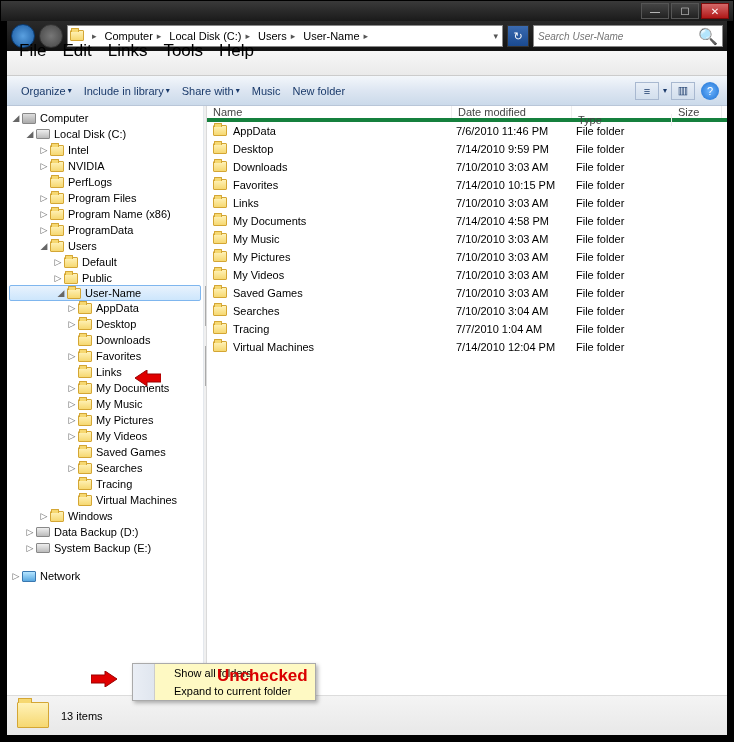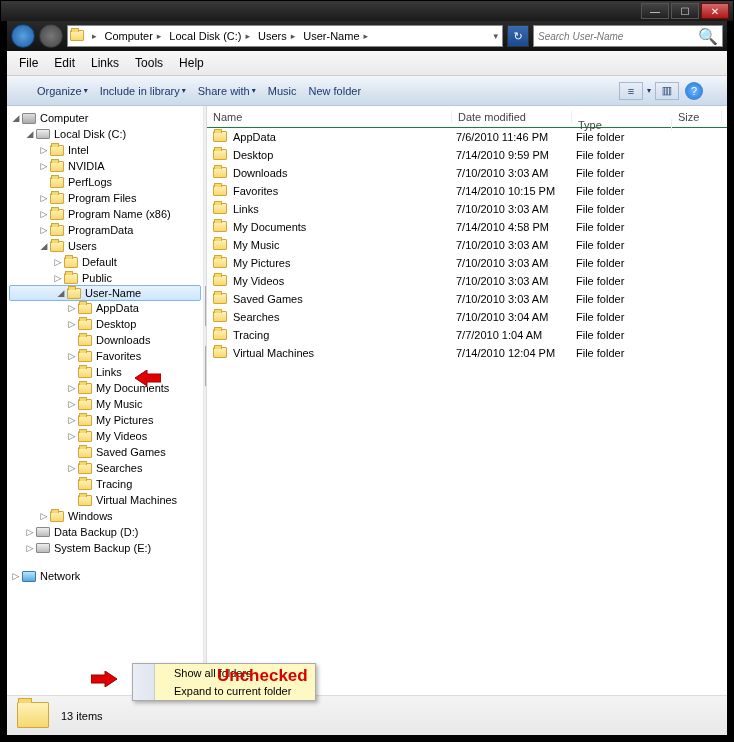--- a/index.html
+++ b/index.html
@@ -13,24 +13,24 @@
   .addrRow { display: flex; align-items: center; height: 30px; background: linear-gradient(#2a2a2a,#121212); padding: 0 4px; gap: 4px; }
   .navBtn { width: 24px; height: 24px; border-radius: 50%; background: radial-gradient(#5aa0e0,#1a5aa0); border: 1px solid #0a3a70; }
   .navBtn.fwd { background: radial-gradient(#777,#444); border-color:#333; }
   .addrBox { flex: 1; height: 22px; background: #fff; border: 1px solid #888; display: flex; align-items: center; font-size: 11px; }
   .addrSeg { display: flex; align-items: center; padding: 0 4px; height: 100%; }
   .addrSeg .chev { font-size: 9px; color: #555; padding-left: 4px; }
   .refreshBtn { width:22px; height:22px; background:linear-gradient(#3a6ab0,#1a4a90); border:1px solid #333; display:flex; align-items:center; justify-content:center; color:#fff; font-size:11px;}
   .searchBox { width: 190px; height: 22px; background: #fff; border: 1px solid #888; display: flex; align-items: center; padding: 0 4px; }
   .searchBox input { border: none; outline: none; width: 100%; font-size: 10px; font-style: italic; color: #888; background: transparent; }
 
-  .menuBar { height: 20px; background: linear-gradient(#f7f7f7,#eaeaea); border-bottom: 1px solid #ccc; display: flex; align-items: center; font-size: 12px; padding: 12px 4px; }
+  .menuBar { height: 20px; background: linear-gradient(#f7f7f7,#eaeaea); border-bottom: 1px solid #ccc; display: flex; align-items: flex-end; font-size: 17px; padding: 12px 4px; }
   .menuBar span { padding: 2px 8px; }
 
-  .toolBar { height: 30px; background: linear-gradient(#f3f7fb,#dde6f2,#cbdaea); border-bottom: 1px solid #b9c6d8; display: flex; align-items: center; font-size: 11px; padding: 0 24px; color: #1a3a6a; }
+  .toolBar { height: 30px; background: linear-gradient(#f3f7fb,#dde6f2,#cbdaea); border-bottom: 1px solid #b9c6d8; display: flex; align-items: center; font-size: 11px; padding: 0 8px; color: #1a3a6a; }
   .toolBtn { padding: 4px 6px; display: flex; align-items: center; gap: 2px; }
   .toolBtn .dd { font-size: 8px; }
   .toolRight { margin-left: auto; display: flex; align-items: center; gap: 2px; }
   .pane { width: 24px; height: 18px; border: 1px solid #a8b8d0; display: flex; align-items: center; justify-content: center; font-size: 11px; }
   .helpBtn { width: 18px; height: 18px; border-radius: 50%; background: radial-gradient(#6db5ff,#1b6ed0); color:#fff; font-size:11px; display:flex; align-items:center; justify-content:center; margin-left:4px;}
 
   .body { flex: 1; display: flex; overflow: hidden; position: relative; }
   .nav { width: 197px; border-right: 1px solid #e4e8ed; overflow-y: auto; font-size: 11px; padding: 4px 0; position:relative; }
   .splitter { width: 3px; background: #f0f0f0; border-right: 1px solid #dadada; position: relative; cursor: ew-resize; }
   .splitter::before { content:""; position:absolute; top:180px; left:1px; width:1px; height:40px; background:#aaa; box-shadow:0 60px 0 #aaa; }
@@ -39,21 +39,21 @@
   .treeRow .exp { width: 10px; font-size: 9px; color: #666; text-align:center;}
   .treeRow .ic { width: 16px; height: 14px; margin-right: 3px; display: flex; align-items:center; justify-content:center;}
   .treeRow.sel { background: linear-gradient(#e8f2fd,#cde6fc); border: 1px solid #7fb6ee; border-radius: 2px; margin: -1px 2px; }
   .folder { width: 14px; height: 11px; display: inline-block; background: linear-gradient(#fff2b8,#f6d871); border: 1px solid #d4a634; border-radius: 1px; position: relative;}
   .folder::before{content:"";position:absolute;top:-3px;left:0;width:6px;height:3px;background:#f6d871;border:1px solid #d4a634;border-bottom:none;border-radius:1px 1px 0 0;}
   .computer{width:14px;height:11px;background:linear-gradient(#ddd,#aaa);border:1px solid #888;border-radius:1px;}
   .drive{width:14px;height:10px;background:linear-gradient(#eee,#bbb);border:1px solid #888;border-radius:1px;}
   .network{width:14px;height:11px;background:linear-gradient(#b5e5ff,#5aa8e0);border:1px solid #3a78b0;border-radius:1px;}
 
   .list { flex: 1; font-size: 11px; overflow: hidden; }
-  .colHead { display: flex; height: 22px; align-items: center; border-bottom: 1px solid #15803d; color: #444; }
+  .colHead { display: flex; height: 16px; align-items: center; border-bottom: 4px solid #15803d; color: #444; }
   .colHead div { padding: 0 6px; border-right: 1px solid #eee; }
   .cName{width:245px;} .cDate{width:120px;} .cType{width:100px;margin-top:16px;} .cSize{width:50px;}
   .fileRow { display: flex; height: 18px; align-items: center; padding-left:6px;}
   .fileRow .ic{width:16px;margin-right:4px;}
   .fileRow .n{width:223px;} .fileRow .d{width:120px;} .fileRow .t{width:100px;}
 
   .status { height: 40px; border-top: 1px solid #dcdcdc; background: linear-gradient(#f4f4f4,#e8e8e8); display: flex; align-items: center; padding: 0 10px; font-size: 11px; }
   .status .bigfolder{width:32px;height:28px;margin-right:12px;position:relative;}
   .status .bigfolder .folder{width:32px;height:26px;}
   .status .bigfolder .folder::before{width:12px;height:4px;top:-5px;}

